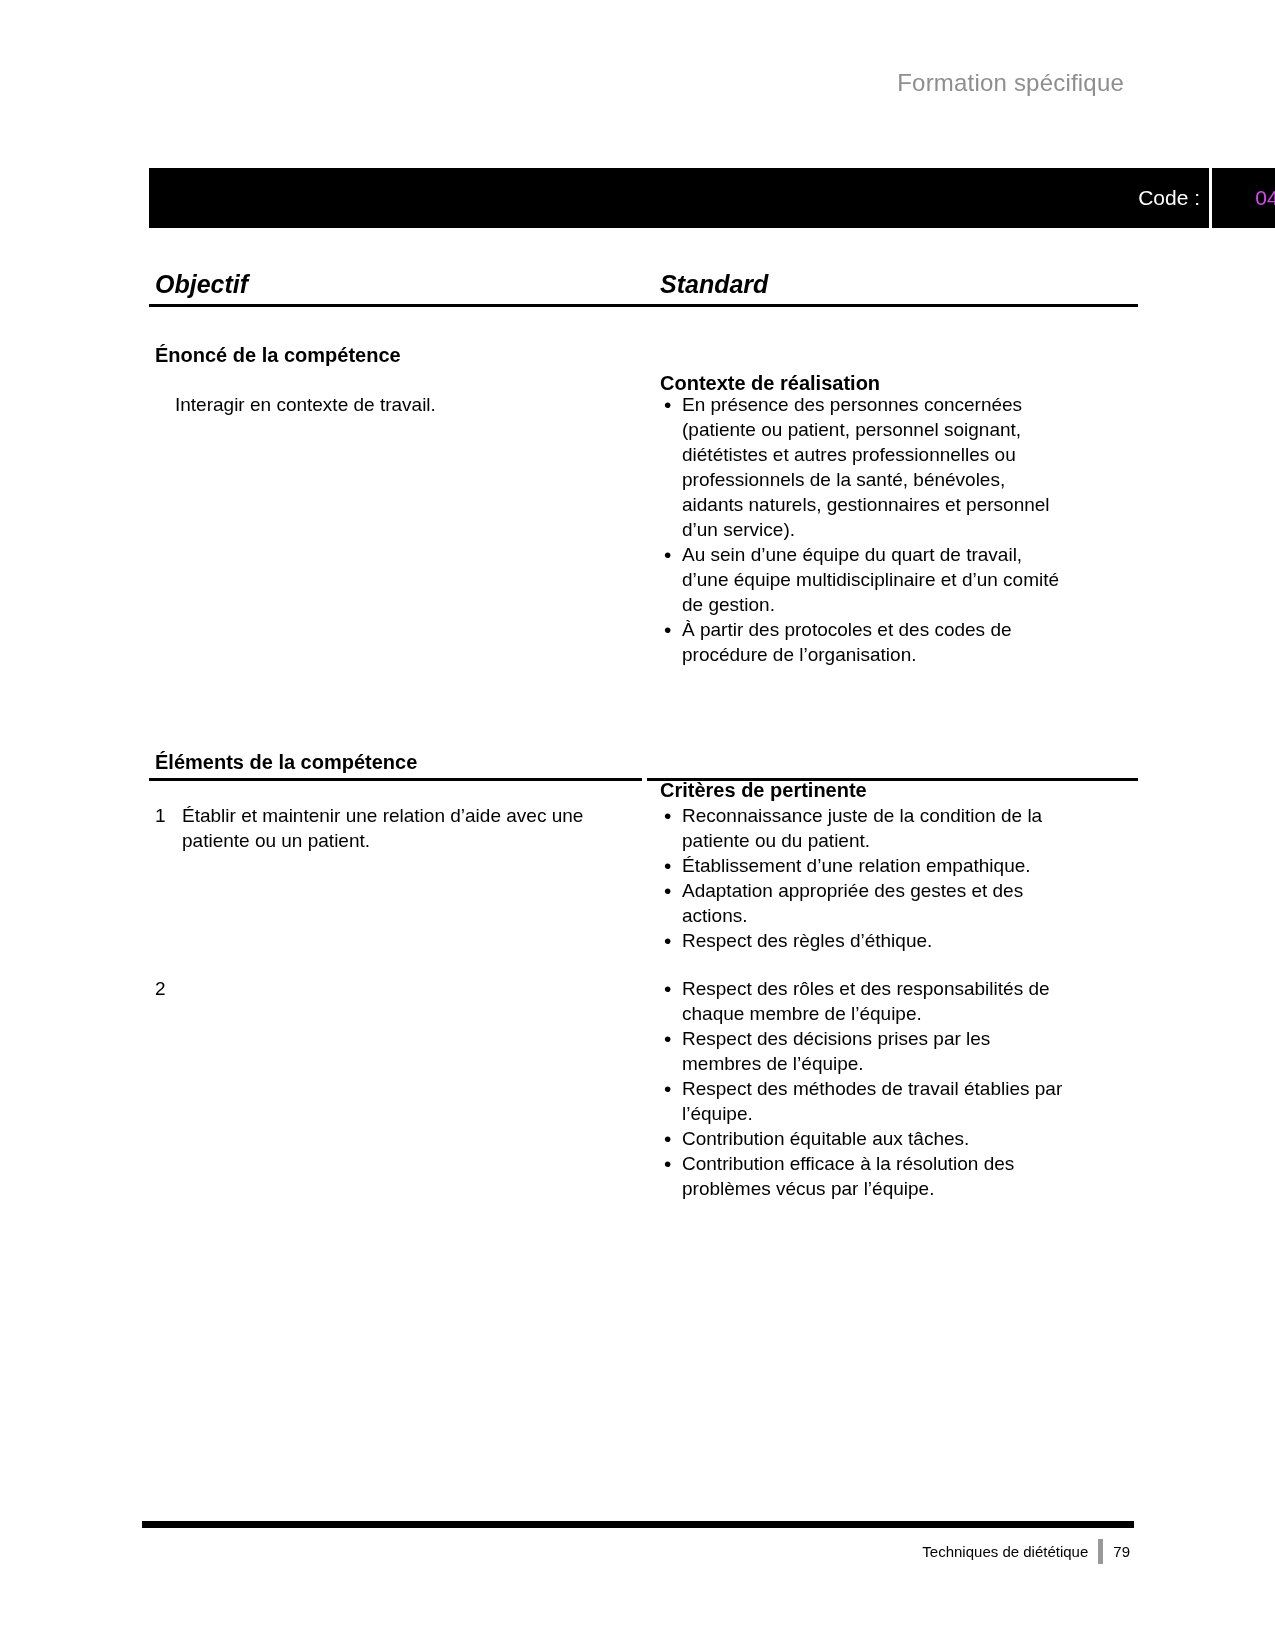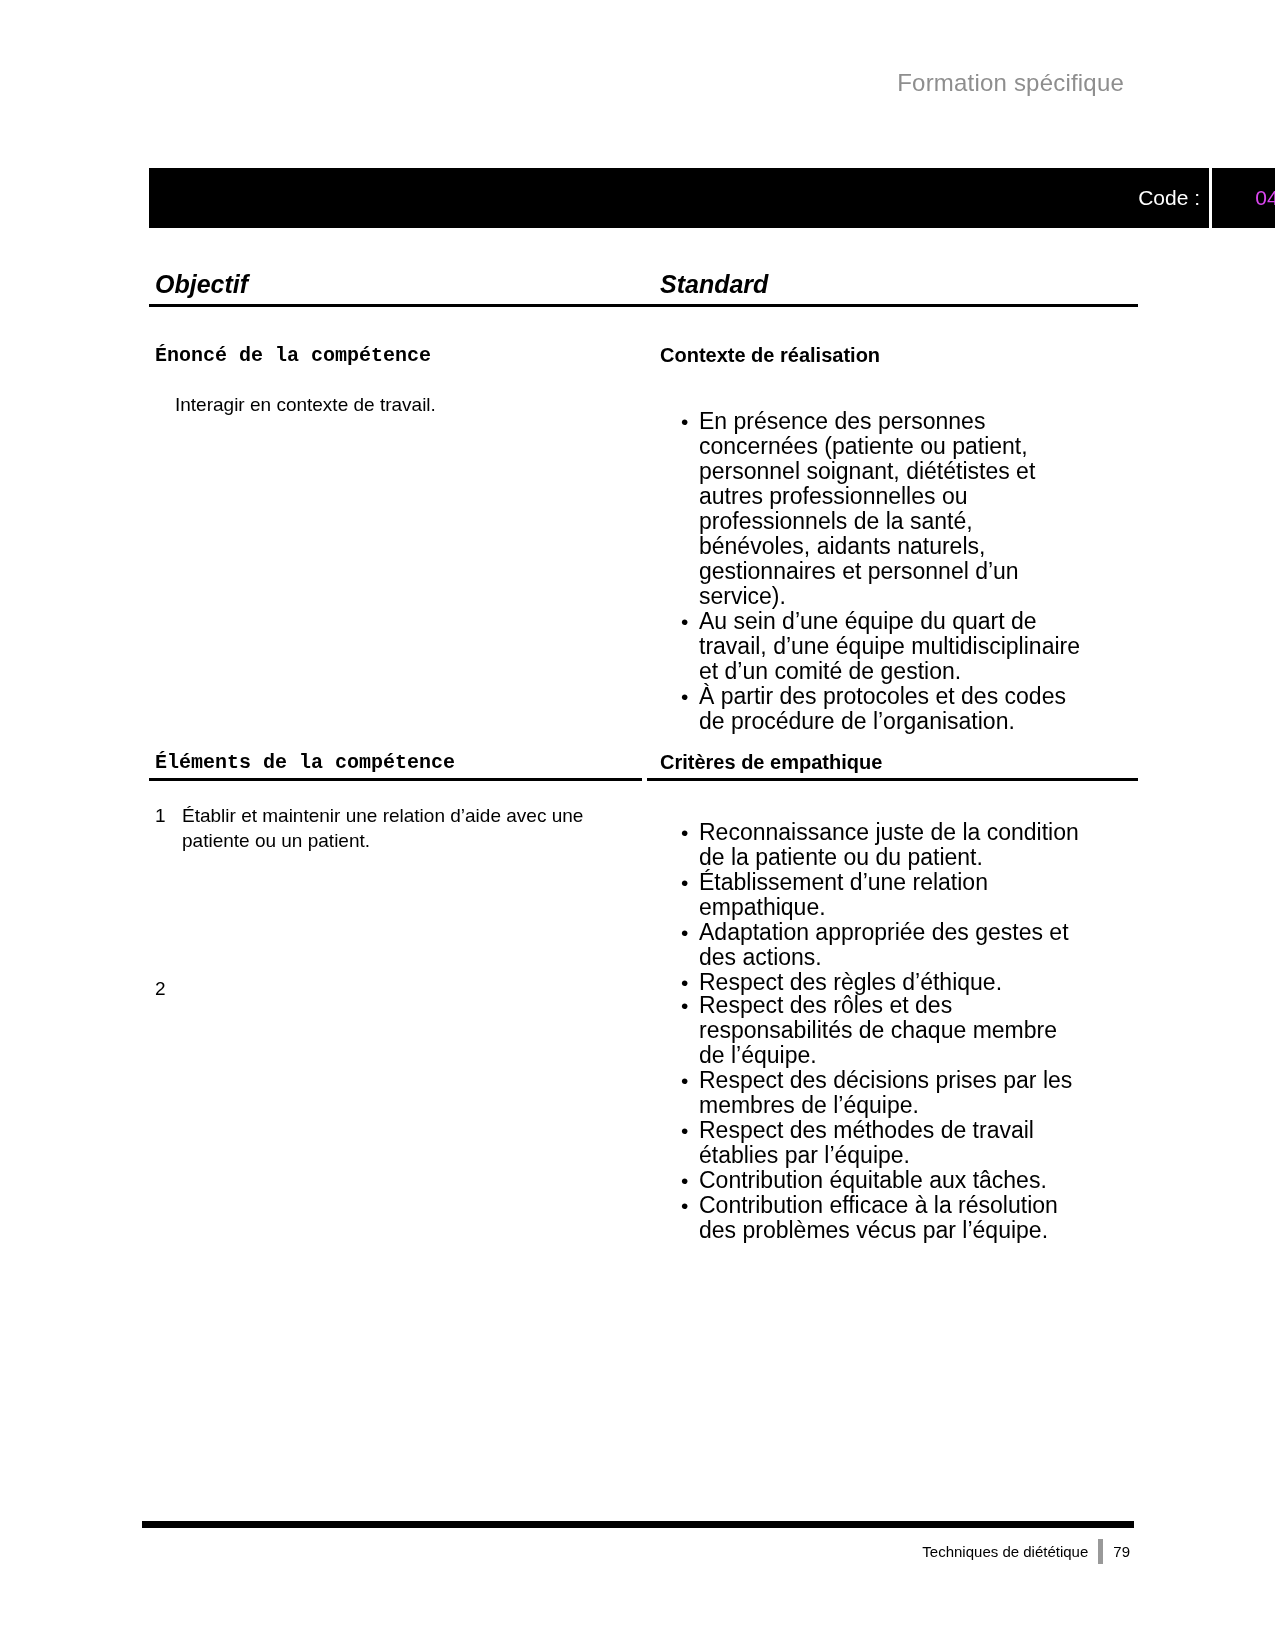--- a/index.html
+++ b/index.html
@@ -86,42 +86,42 @@
 
   
   .sub-head {
     font-size: 20px;
     line-height: 25px;
     font-weight: bold;
     white-space: nowrap;
   }
   .sub-a { top: 343px; }
   .sub-b { top: 750px; }
-  .sub-head.left  { left: 155px; font-family: Liberation Mono, monospace; }
-  .sub-head.right { left: 660px; }
+  .sub-head.left  { left: 155px; }
+  .sub-head.right { left: 660px; margin-top: 28px; }
 
   
   .body-text {
     font-size: 19px;
     line-height: 25px;
   }
   .enonce-body {
     top: 392px;
     left: 155px;
     width: 440px;
     margin-left: 20px;
   }
 
   
   ul.blist {
     list-style: none;
-    margin: 17px;
+    margin: 0;
     padding: 0;
     width: 404px;
-    font-size: 23px;
+    font-size: 19px;
     line-height: 25px;
   }
   ul.blist li {
     position: relative;
     padding-left: 22px;
   }
   ul.blist li::before {
     content: "\2022";
     position: absolute;
     left: 4px;
@@ -200,21 +200,21 @@
 
   <div class="abs body-text enonce-body">Interagir en contexte de travail.</div>
 
   <ul class="abs blist list-a">
     <li>En présence des personnes concernées (patiente ou patient, personnel soignant, diététistes et autres professionnelles ou professionnels de la santé, bénévoles, aidants naturels, gestionnaires et personnel d’un service).</li>
     <li>Au sein d’une équipe du quart de travail, d’une équipe multidisciplinaire et d’un comité de gestion.</li>
     <li>À partir des protocoles et des codes de procédure de l’organisation.</li>
   </ul>
 
   <div class="abs sub-head sub-b left">Éléments de la compétence</div>
-  <div class="abs sub-head sub-b right">Critères de empathique</div>
+  <div class="abs sub-head sub-b right">Critères de pertinente</div>
   <div class="abs rule rule-b-left"></div>
   <div class="abs rule rule-b-right"></div>
 
   <div class="abs item-num item1">1</div>
   <div class="abs item-text item1">Établir et maintenir une relation d’aide avec une patiente ou un patient.</div>
   <ul class="abs blist list-i1">
     <li>Reconnaissance juste de la condition de la patiente ou du patient.</li>
     <li>Établissement d’une relation empathique.</li>
     <li>Adaptation appropriée des gestes et des actions.</li>
     <li>Respect des règles d’éthique.</li>

